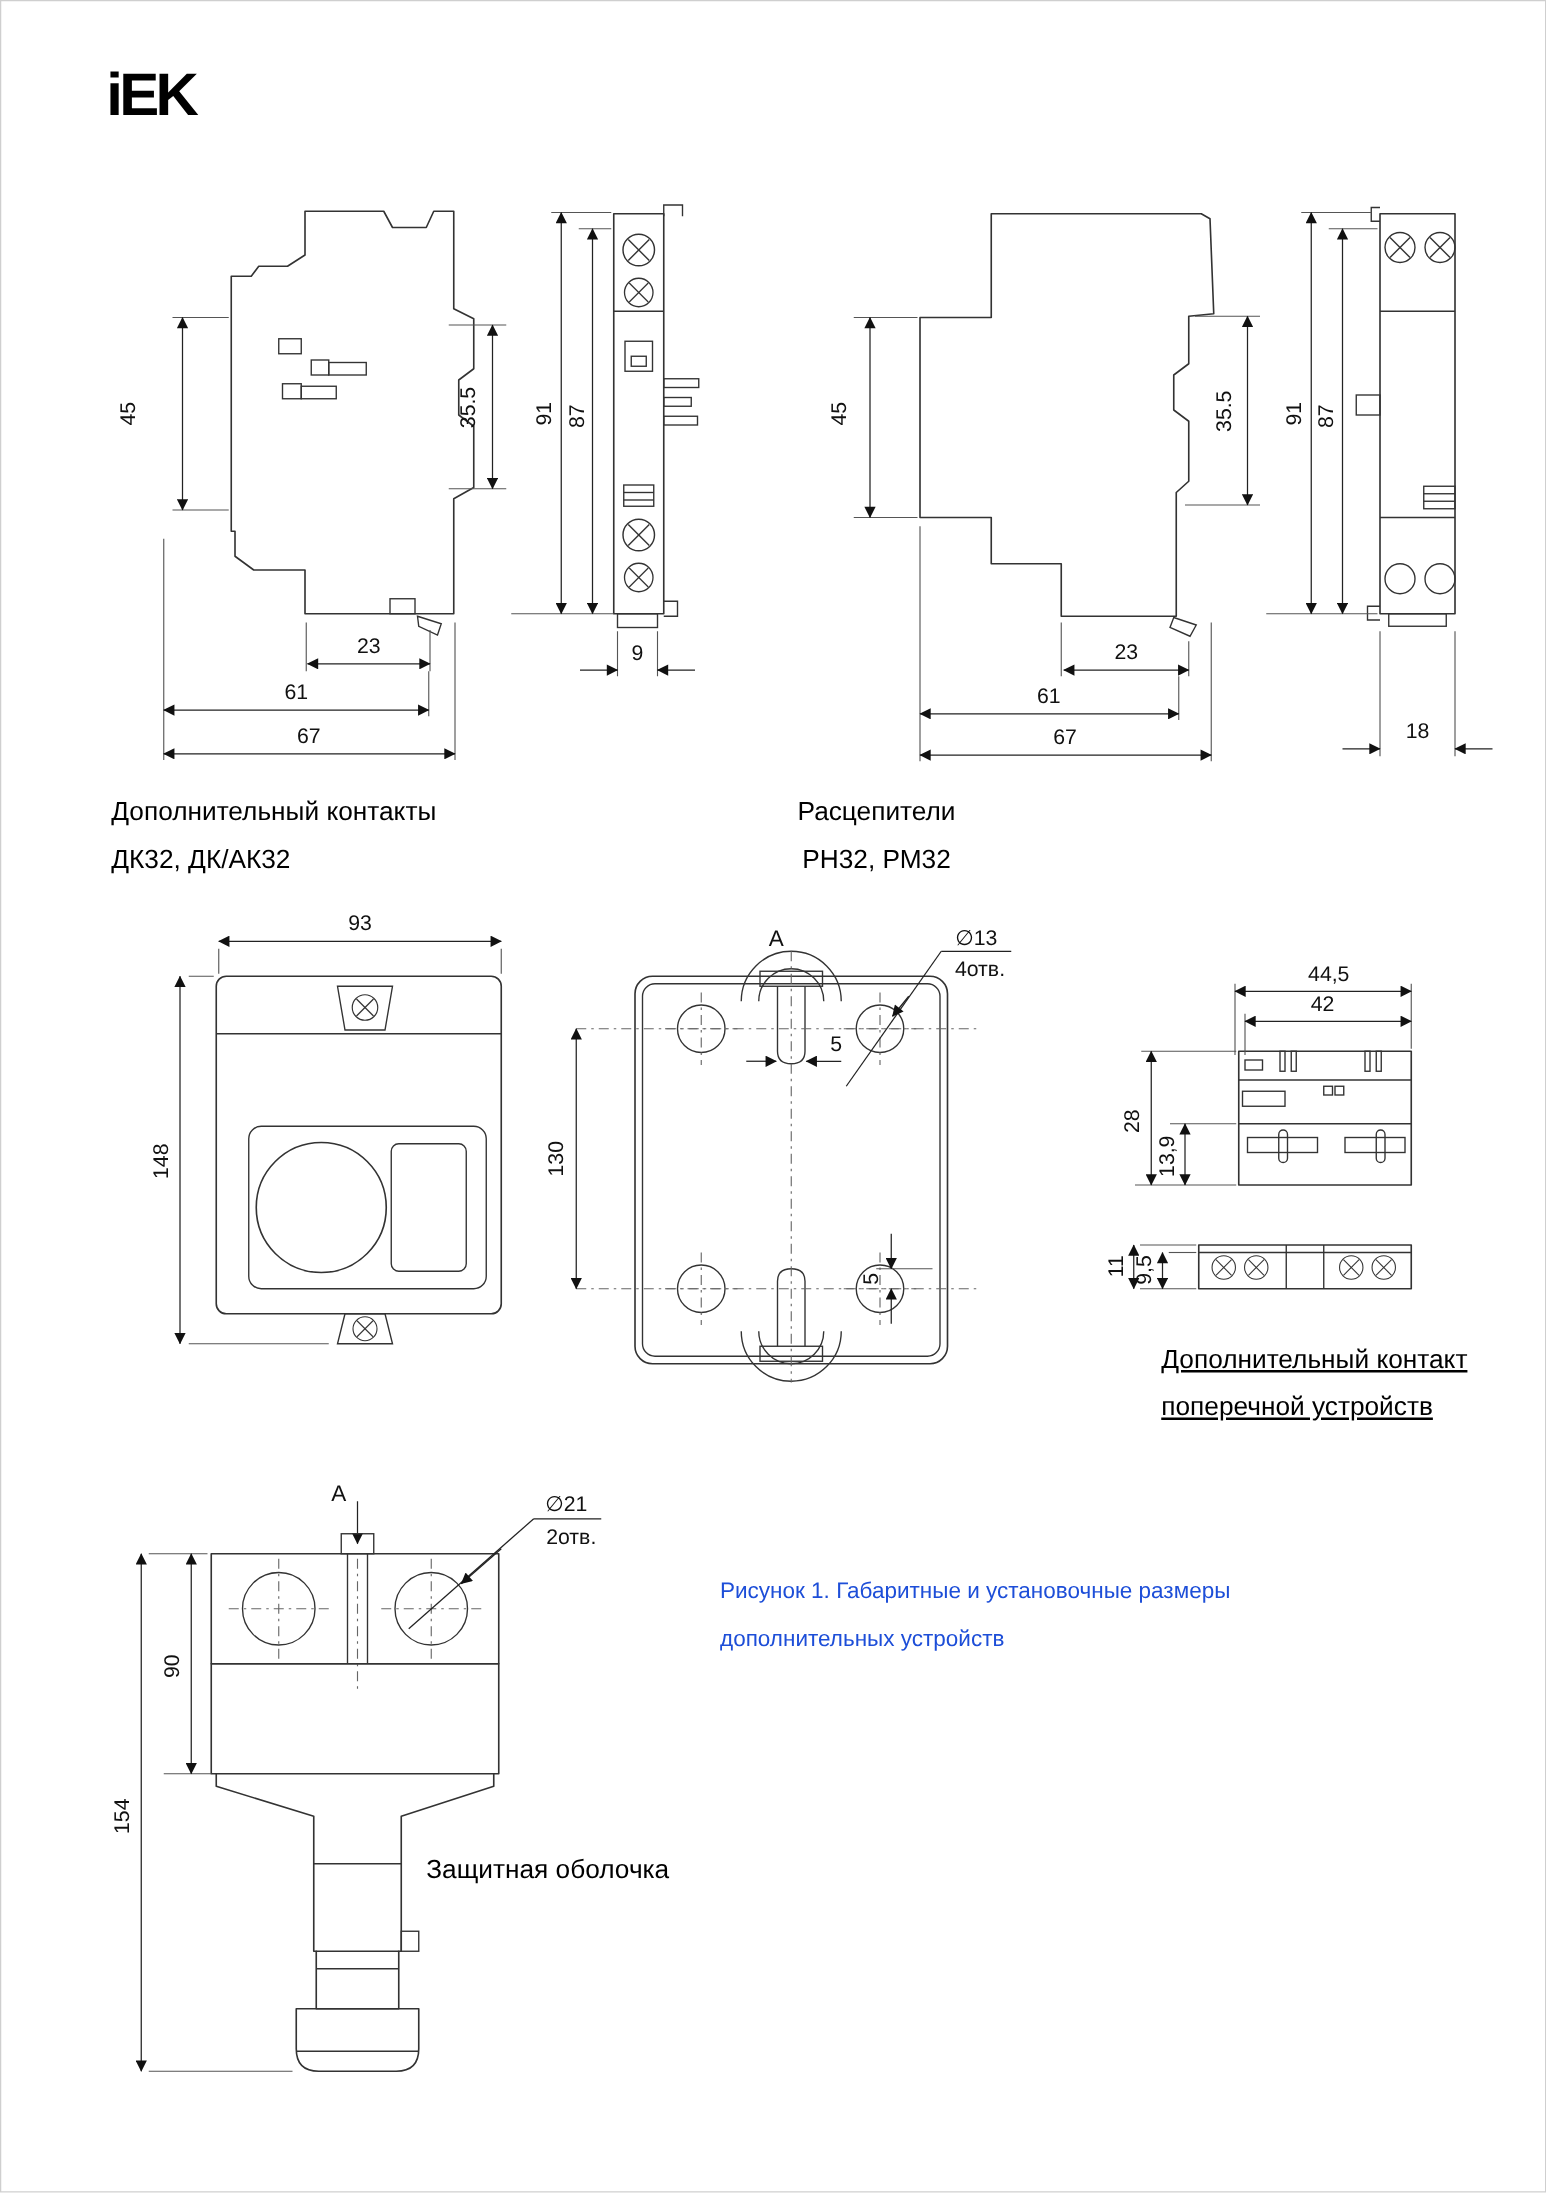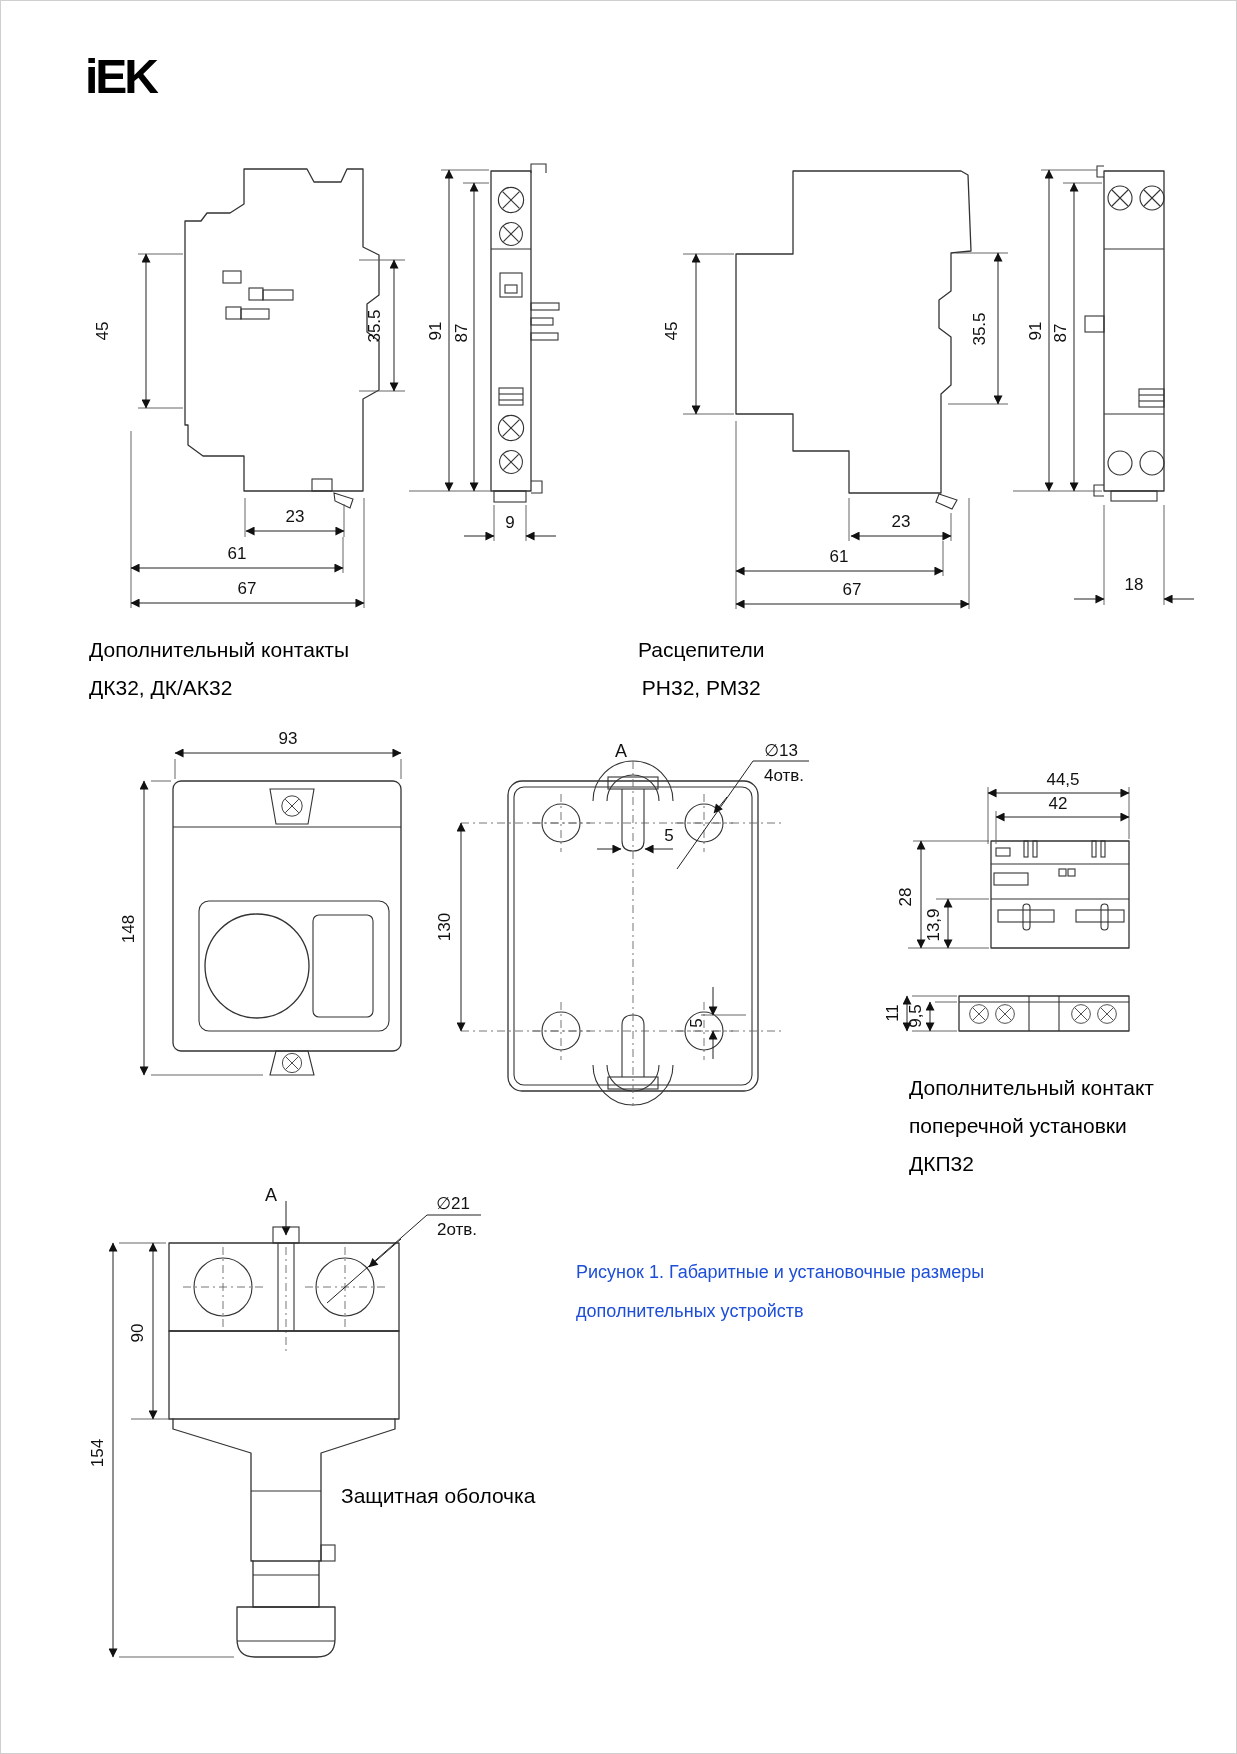--- a/index.html
+++ b/index.html
@@ -32,24 +32,23 @@
   <div class="logo">iEK</div>
 
   <div class="grouplabel" style="left:88px;top:630px;">
     <div>Дополнительный контакты</div>
     <div>ДК32, ДК/АК32</div>
   </div>
   <div class="grouplabel" style="left:637px;top:630px;text-align:center;">
     <div>Расцепители</div>
     <div>РН32, РМ32</div>
   </div>
-  <div class="grouplabel" style="left:908px;top:1068px;">
+  <div class="grouplabel" style="left:928px;top:1068px;text-decoration:underline;">
     <div>Дополнительный контакт</div>
-    <div>поперечной установки</div>
-    <div>ДКП32</div>
+    <div>поперечной устройств</div>
   </div>
   <div class="caption" style="left:575px;top:1252px;">
     <div>Рисунок 1. Габаритные и установочные размеры</div>
     <div>дополнительных устройств</div>
   </div>
   <div class="grouplabel" style="left:340px;top:1476px;text-align:center;">Защитная оболочка</div>
 
   <svg class="canvas" width="1237" height="1754" viewBox="0 0 1237 1754">
     <defs>
       <marker id="arw" viewBox="0 0 10 10" refX="9.5" refY="5" markerWidth="13" markerHeight="9" orient="auto-start-reverse">

